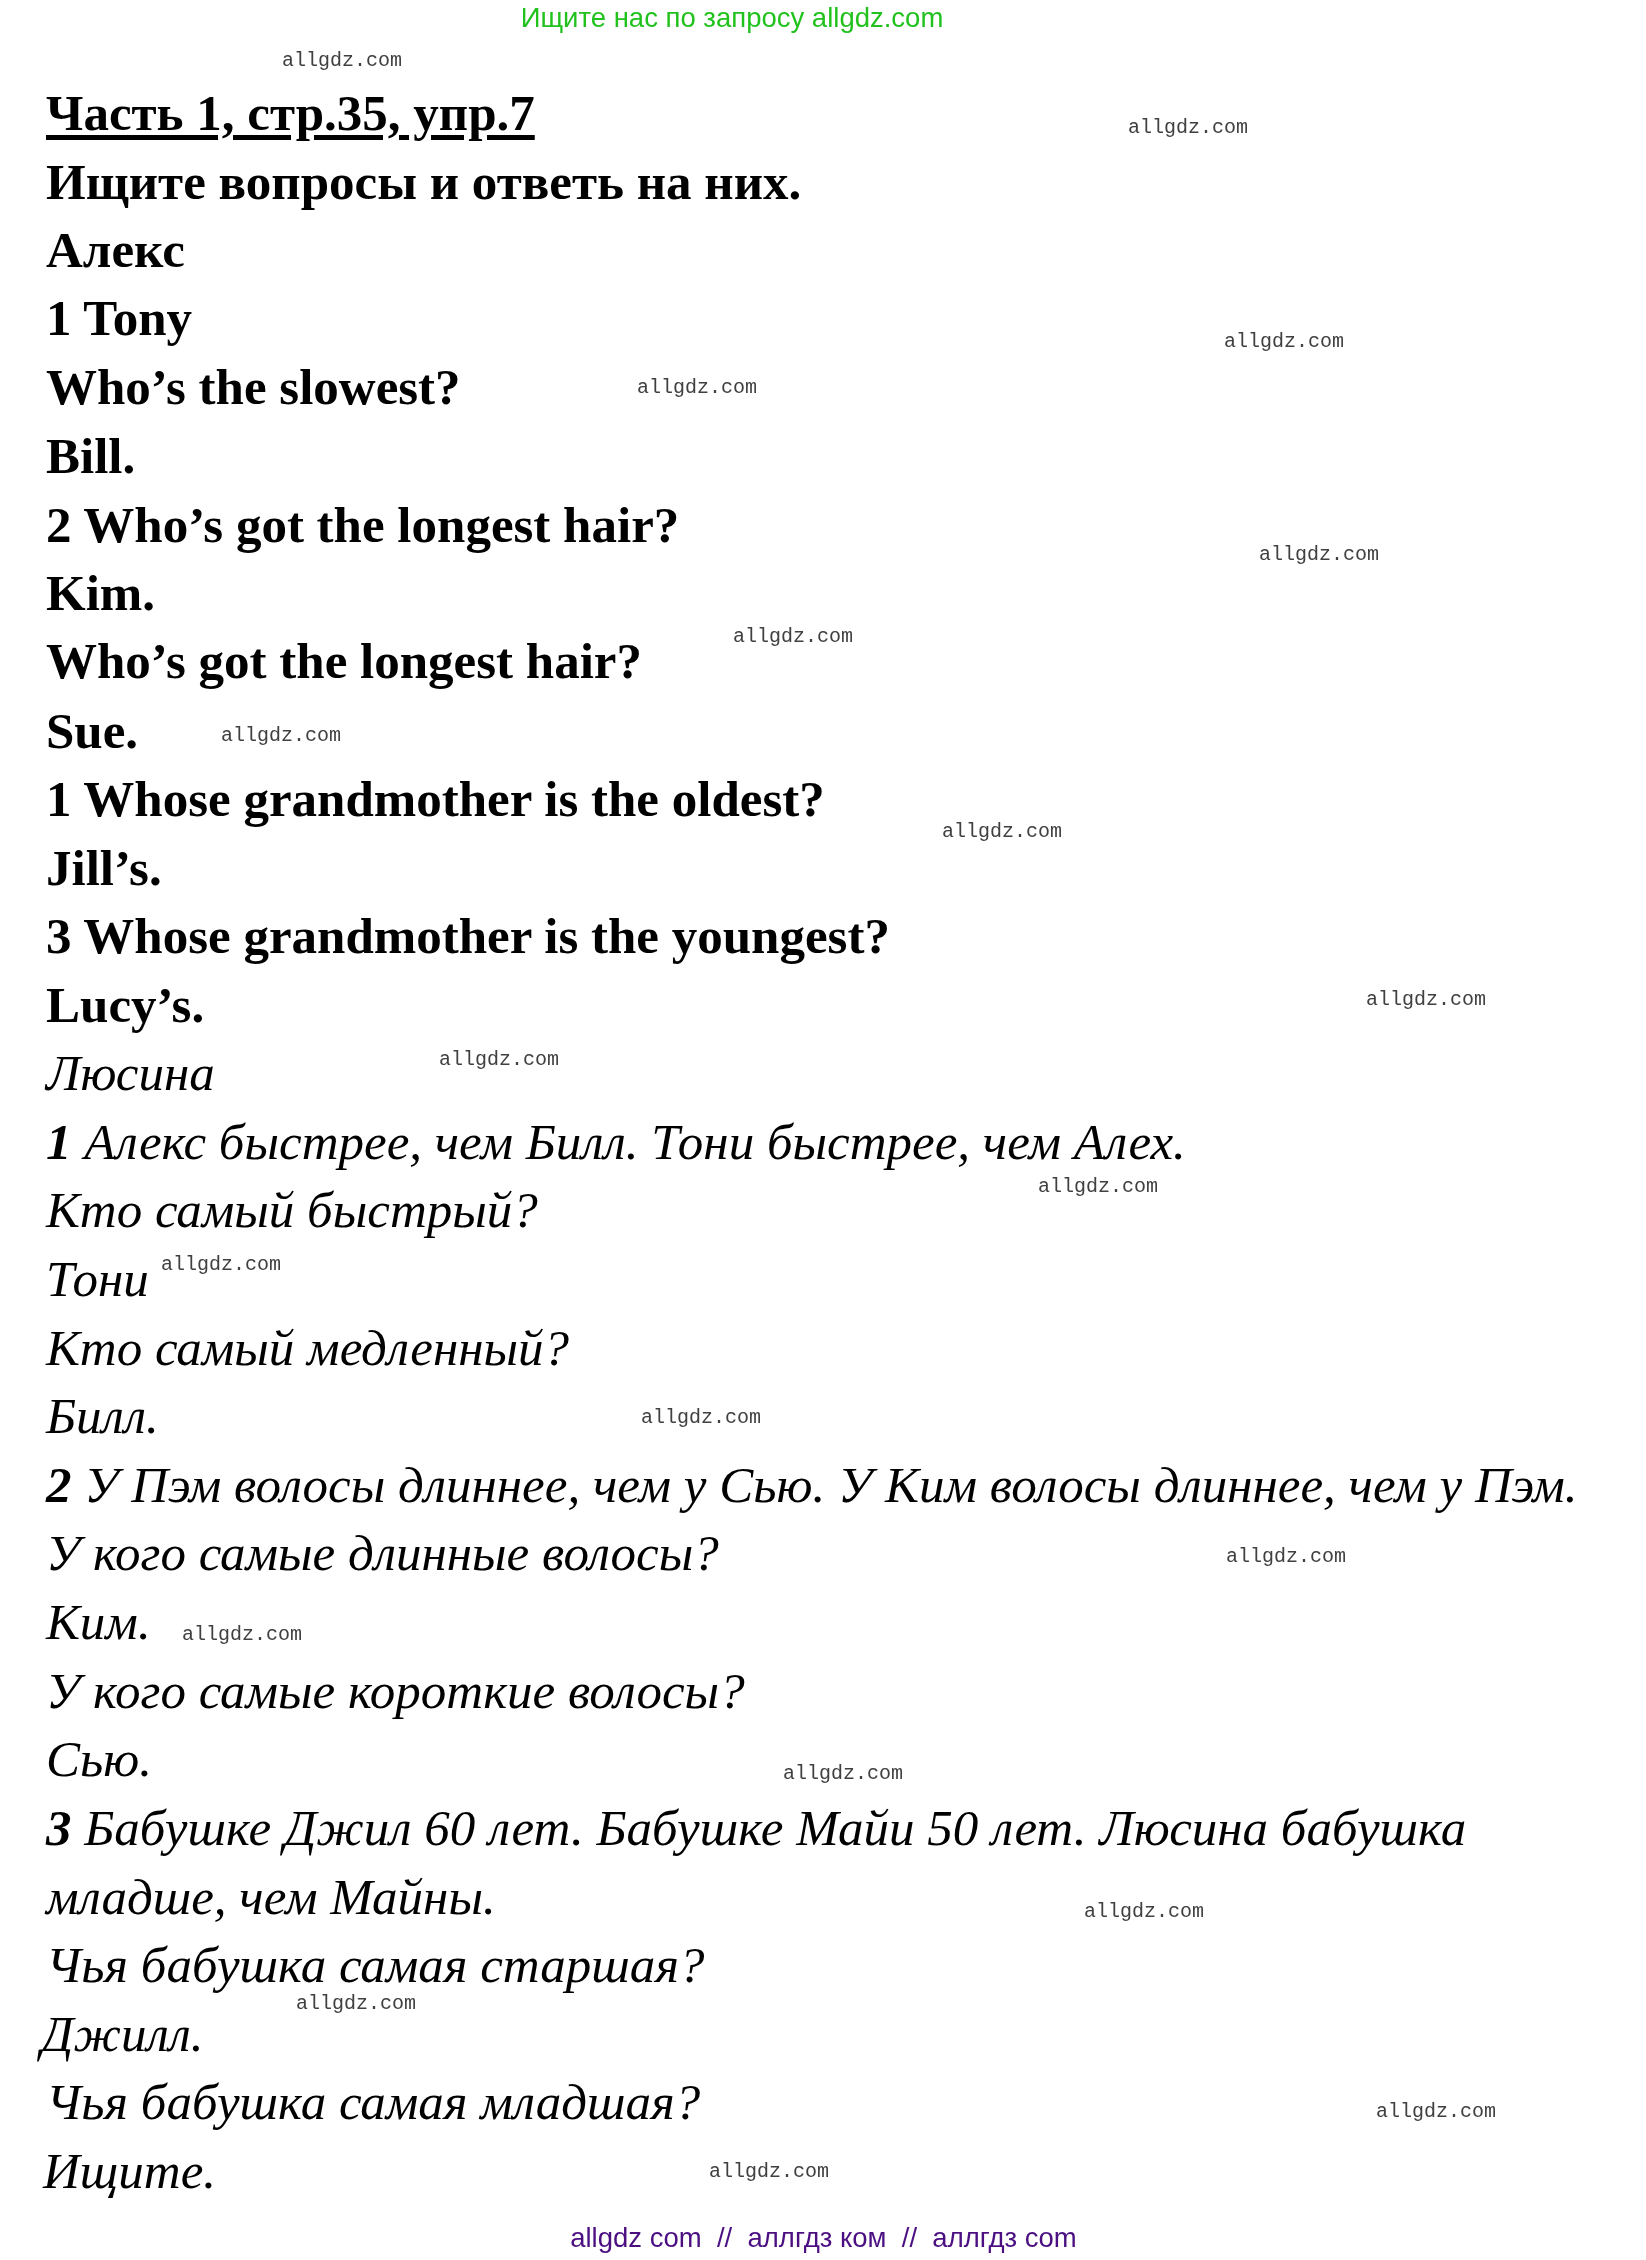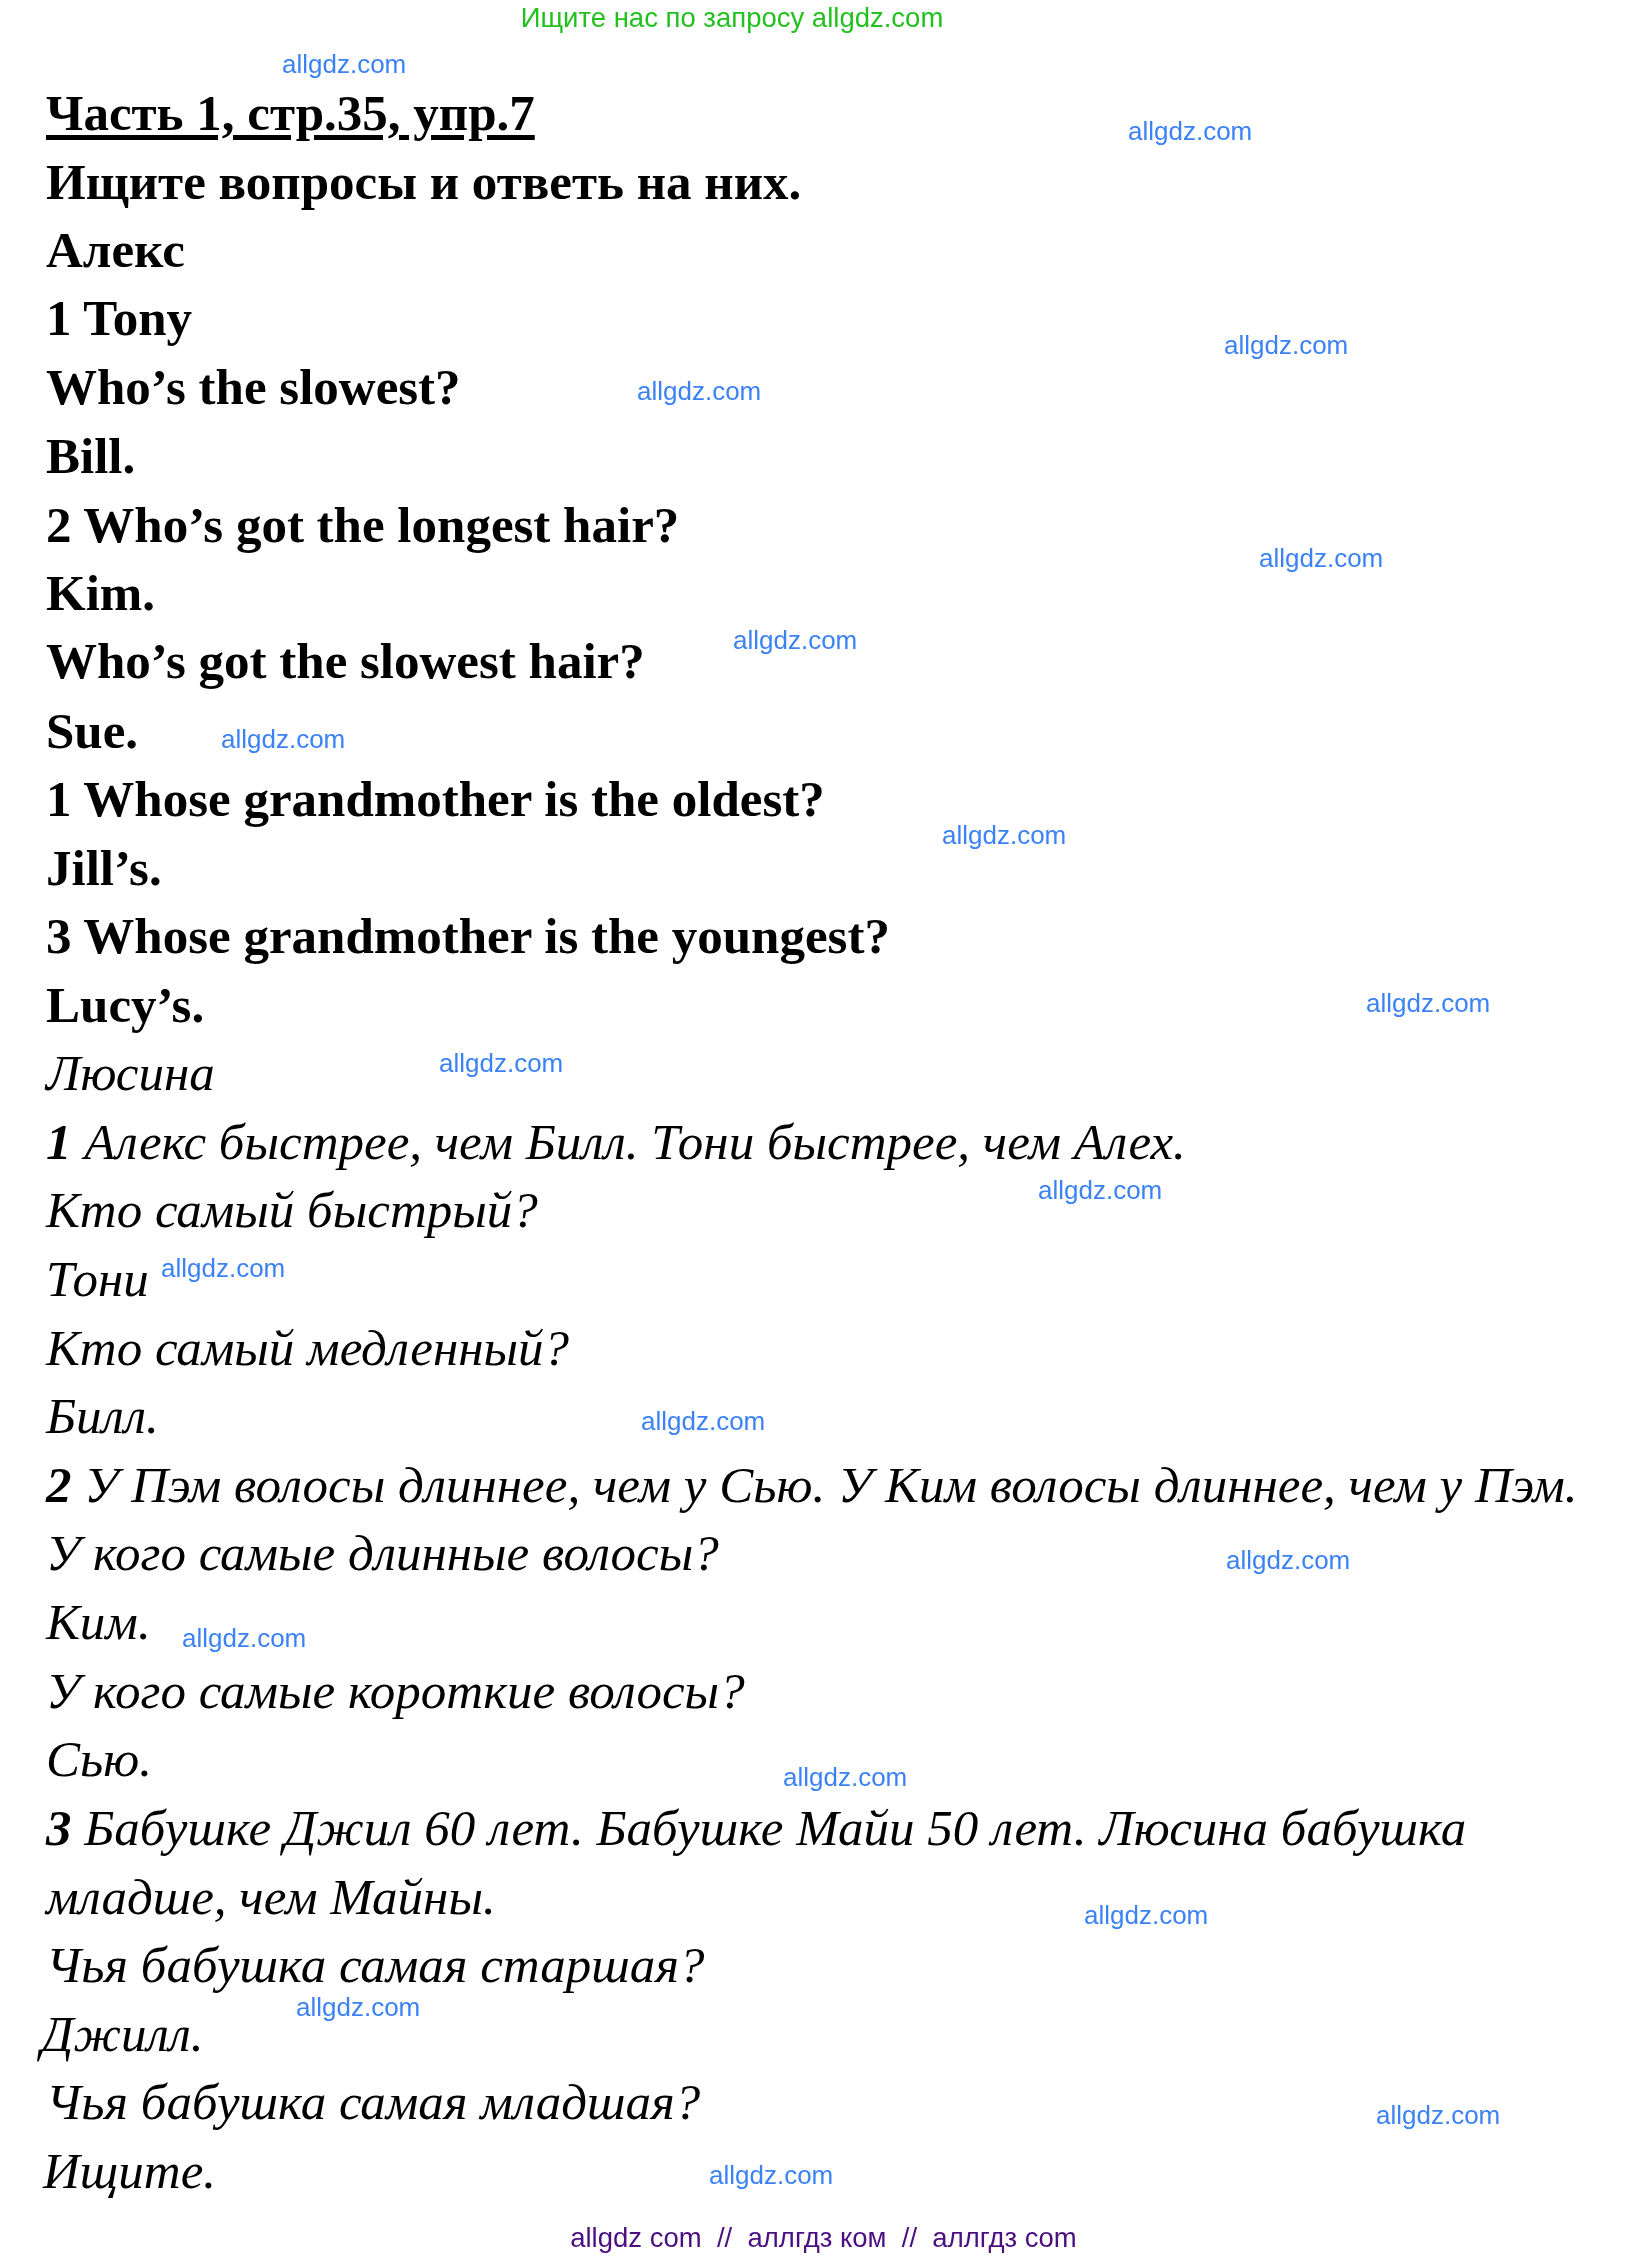--- a/index.html
+++ b/index.html
@@ -7,39 +7,39 @@
   .hdr { position: absolute; top: 1.8px; left: 0; width: 1464px; text-align: center;
          font-family: "Liberation Sans", sans-serif; font-size: 27.5px; color: #22c21e; }
   .ftr { position: absolute; top: 2222px; left: 0; width: 1647px; text-align: center;
          font-family: "Liberation Sans", sans-serif; font-size: 27.5px; color: #4b0f82; white-space: pre; }
   .line { position: absolute; left: 46px; font-family: "Liberation Serif", serif;
           font-size: 51px; line-height: 62px; color: #000; white-space: nowrap; }
   .bold { font-weight: bold; text-align: right; }
   .ital { font-style: italic; font-weight: normal; font-size: 51px; }
   .num { font-weight: bold; font-style: italic; }
   .ul { text-decoration: underline; text-decoration-thickness: 5.3px; text-underline-offset: 5.3px; }
-  .wm { position: absolute; font-family: Liberation Sans, sans-serif; font-size: 26px;
-        color: #3b82f6; white-space: nowrap; }
+  .wm { position: absolute; font-family: Liberation Mono, monospace; font-size: 20px;
+        color: #404040; white-space: nowrap; }
 </style>
 </head>
 <body>
 
 <div class="hdr">Ищите нас по запросу allgdz.com</div>
 
 <div>
   <div class="line bold ul" style="top:82px">Часть 1, стр.35, упр.7</div>
   <div class="line bold" style="top:151px">Ищите вопросы и ответь на них.</div>
   <div class="line bold" style="top:219px">Алекс</div>
 
   <div class="line bold" style="top:287px">1  Tony</div>
   <div class="line bold" style="top:356px">Who’s the slowest?</div>
   <div class="line bold" style="top:425px">Bill.</div>
   <div class="line bold" style="top:494px">2  Who’s got the longest hair?</div>
   <div class="line bold" style="top:562px">Kim.</div>
-  <div class="line bold" style="top:630px">Who’s got the slowest hair?</div>
+  <div class="line bold" style="top:630px">Who’s got the longest hair?</div>
   <div class="line bold" style="top:700px">Sue.</div>
   <div class="line bold" style="top:768px">1 Whose grandmother is the oldest?</div>
   <div class="line bold" style="top:837px">Jill’s.</div>
   <div class="line bold" style="top:905px">3 Whose grandmother is the youngest?</div>
   <div class="line bold" style="top:974px">Lucy’s.</div>
 
   <div class="line ital" style="top:1042px">Люсина</div>
 
   <div class="line ital" style="top:1111px">
     <span class="num">1</span><span> Алекс быстрее, чем Билл. Тони быстрее, чем Алех.</span>

